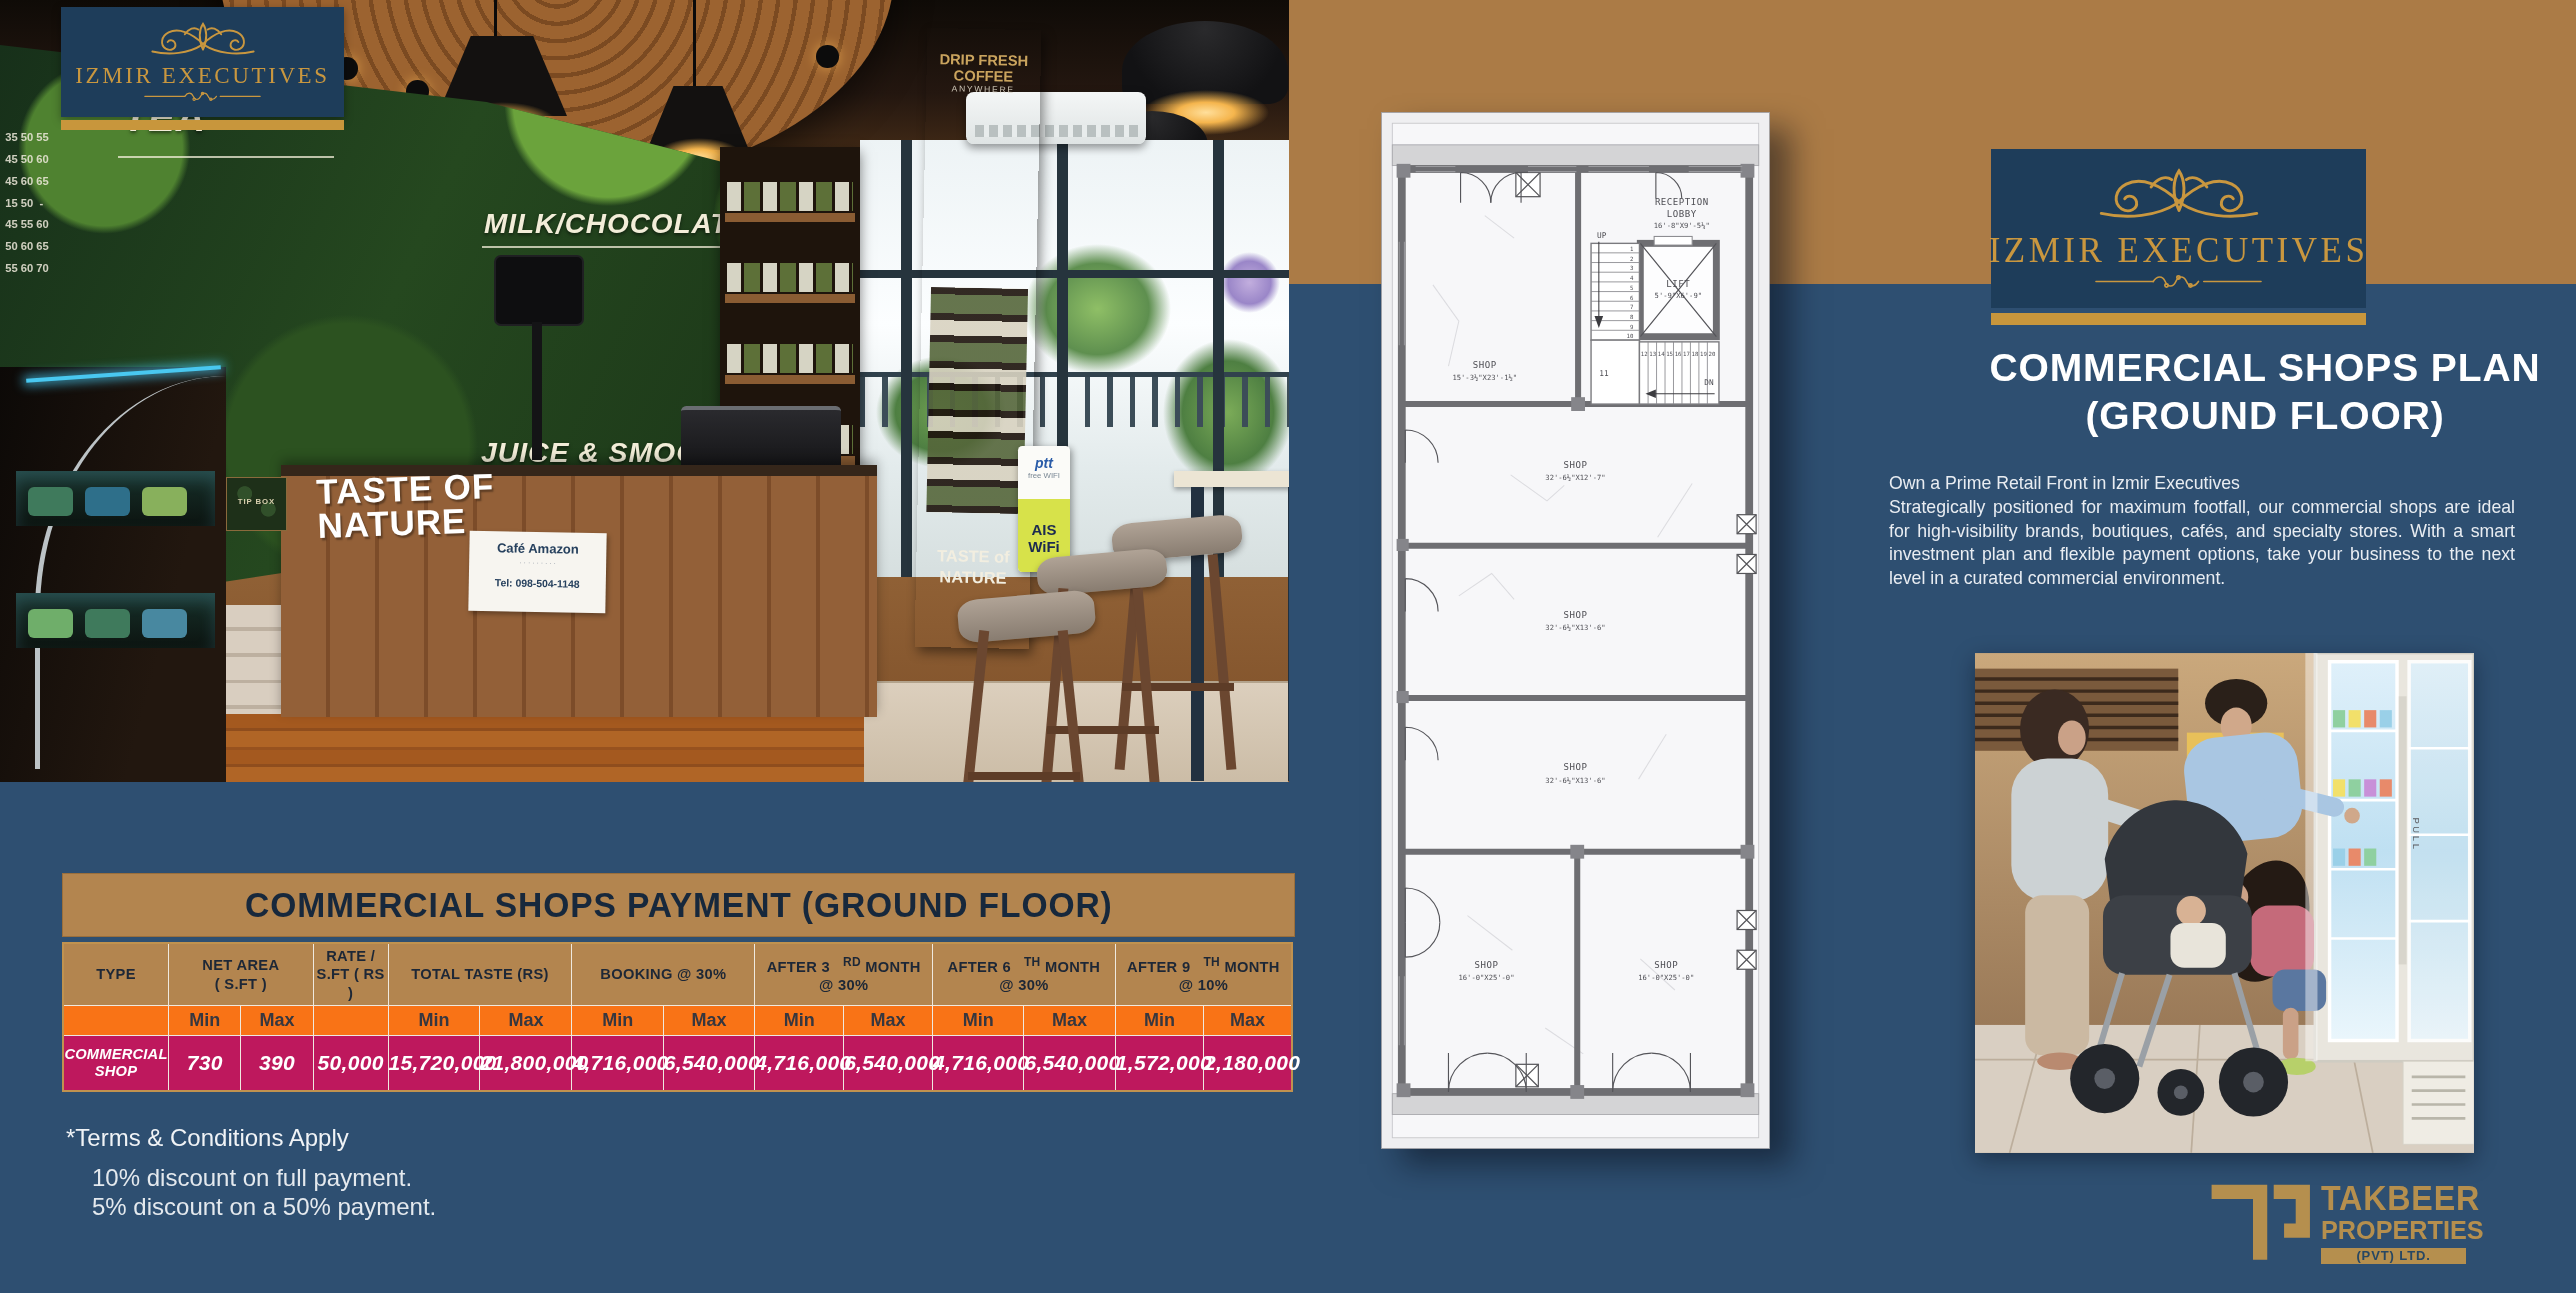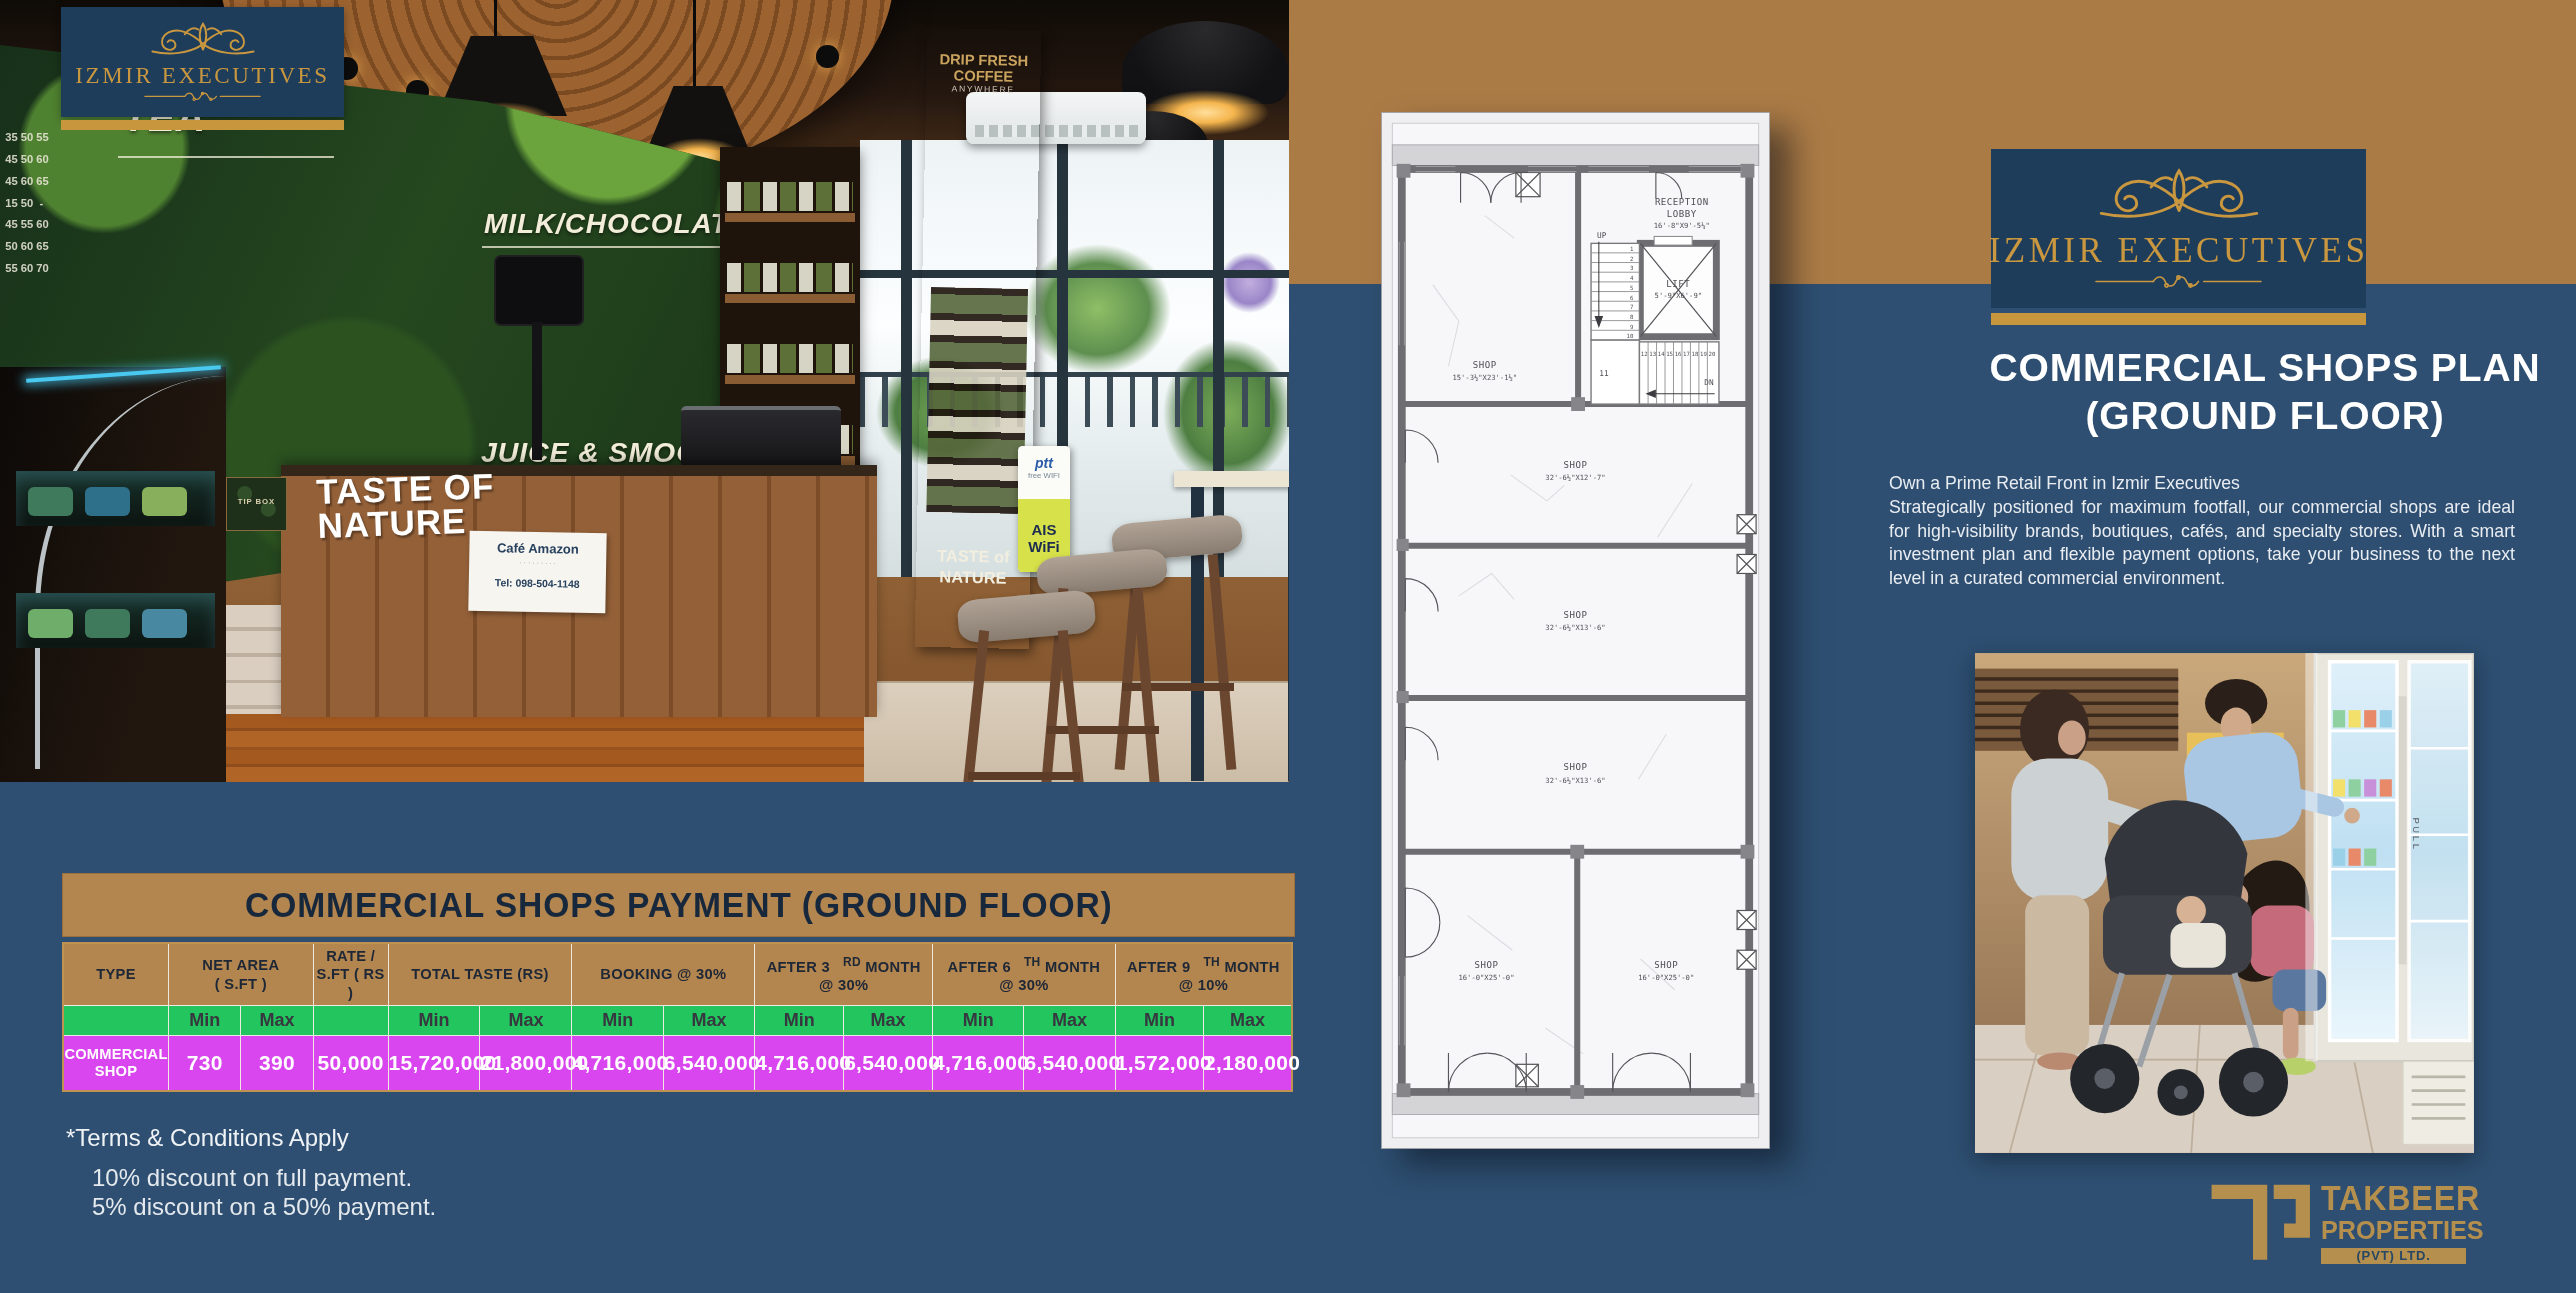--- a/index.html
+++ b/index.html
@@ -77,22 +77,22 @@
   .gu--photo{left:61px;top:120px;width:283px;height:9.5px;}
   .gu--panel{left:1991px;top:313px;width:375px;height:12px;}
 
   
   .pay-banner{left:62px;top:873px;width:1231px;height:62px;background:#b3854f;display:flex;align-items:center;justify-content:center;border:0.9px solid #9a6f3c;}
   .pay-banner span{color:#17283c;font-size:35px;font-weight:bold;letter-spacing:0.9px;transform:scaleX(.96);white-space:nowrap;}
   table.pay{left:62px;top:942px;width:1231px;border-collapse:collapse;position:absolute;border:2.6px solid #c0924f;table-layout:fixed;}
   table.pay th,table.pay td{border:1.7px solid #efe9df;text-align:center;padding:0;}
   .th-gold{background:#b3854f;color:#1d2736;font-size:14.7px;font-weight:bold;height:61px;line-height:1.25;letter-spacing:0.3px;}
   .th-gold sup{font-size:12px;margin-left:13px;}
-  .th-gray{background:#22c55e;color:#37373f;font-size:18px;font-weight:bold;height:29px;}
-  .td-navy{background:#d946ef;color:#ffffff;font-size:21px;font-weight:bold;height:54px;letter-spacing:0.3px;}
+  .th-gray{background:#f97316;color:#37373f;font-size:18px;font-weight:bold;height:29px;}
+  .td-navy{background:#be185d;color:#ffffff;font-size:21px;font-weight:bold;height:54px;letter-spacing:0.3px;font-style:italic;}
   .td-type{font-size:14.7px;line-height:1.15;letter-spacing:0.2px;}
   .terms-title{left:66px;top:1124px;font-size:24px;color:#f0f3f6;}
   .terms-line{left:92px;font-size:24px;color:#e4e9ee;}
 
   
   .plan-sheet{left:1381px;top:112px;width:389px;height:1037px;box-shadow:21px 15.6px 29px rgba(5,10,20,.5);}
   .plan-svg{display:block;width:389px;height:1037px;}
   .plan-svg text{font-family:"DejaVu Sans Mono",monospace;fill:#4e4e54;}
   .rm{font-size:10.5px;letter-spacing:.6px;}
   .dim{font-size:8.3px;}

